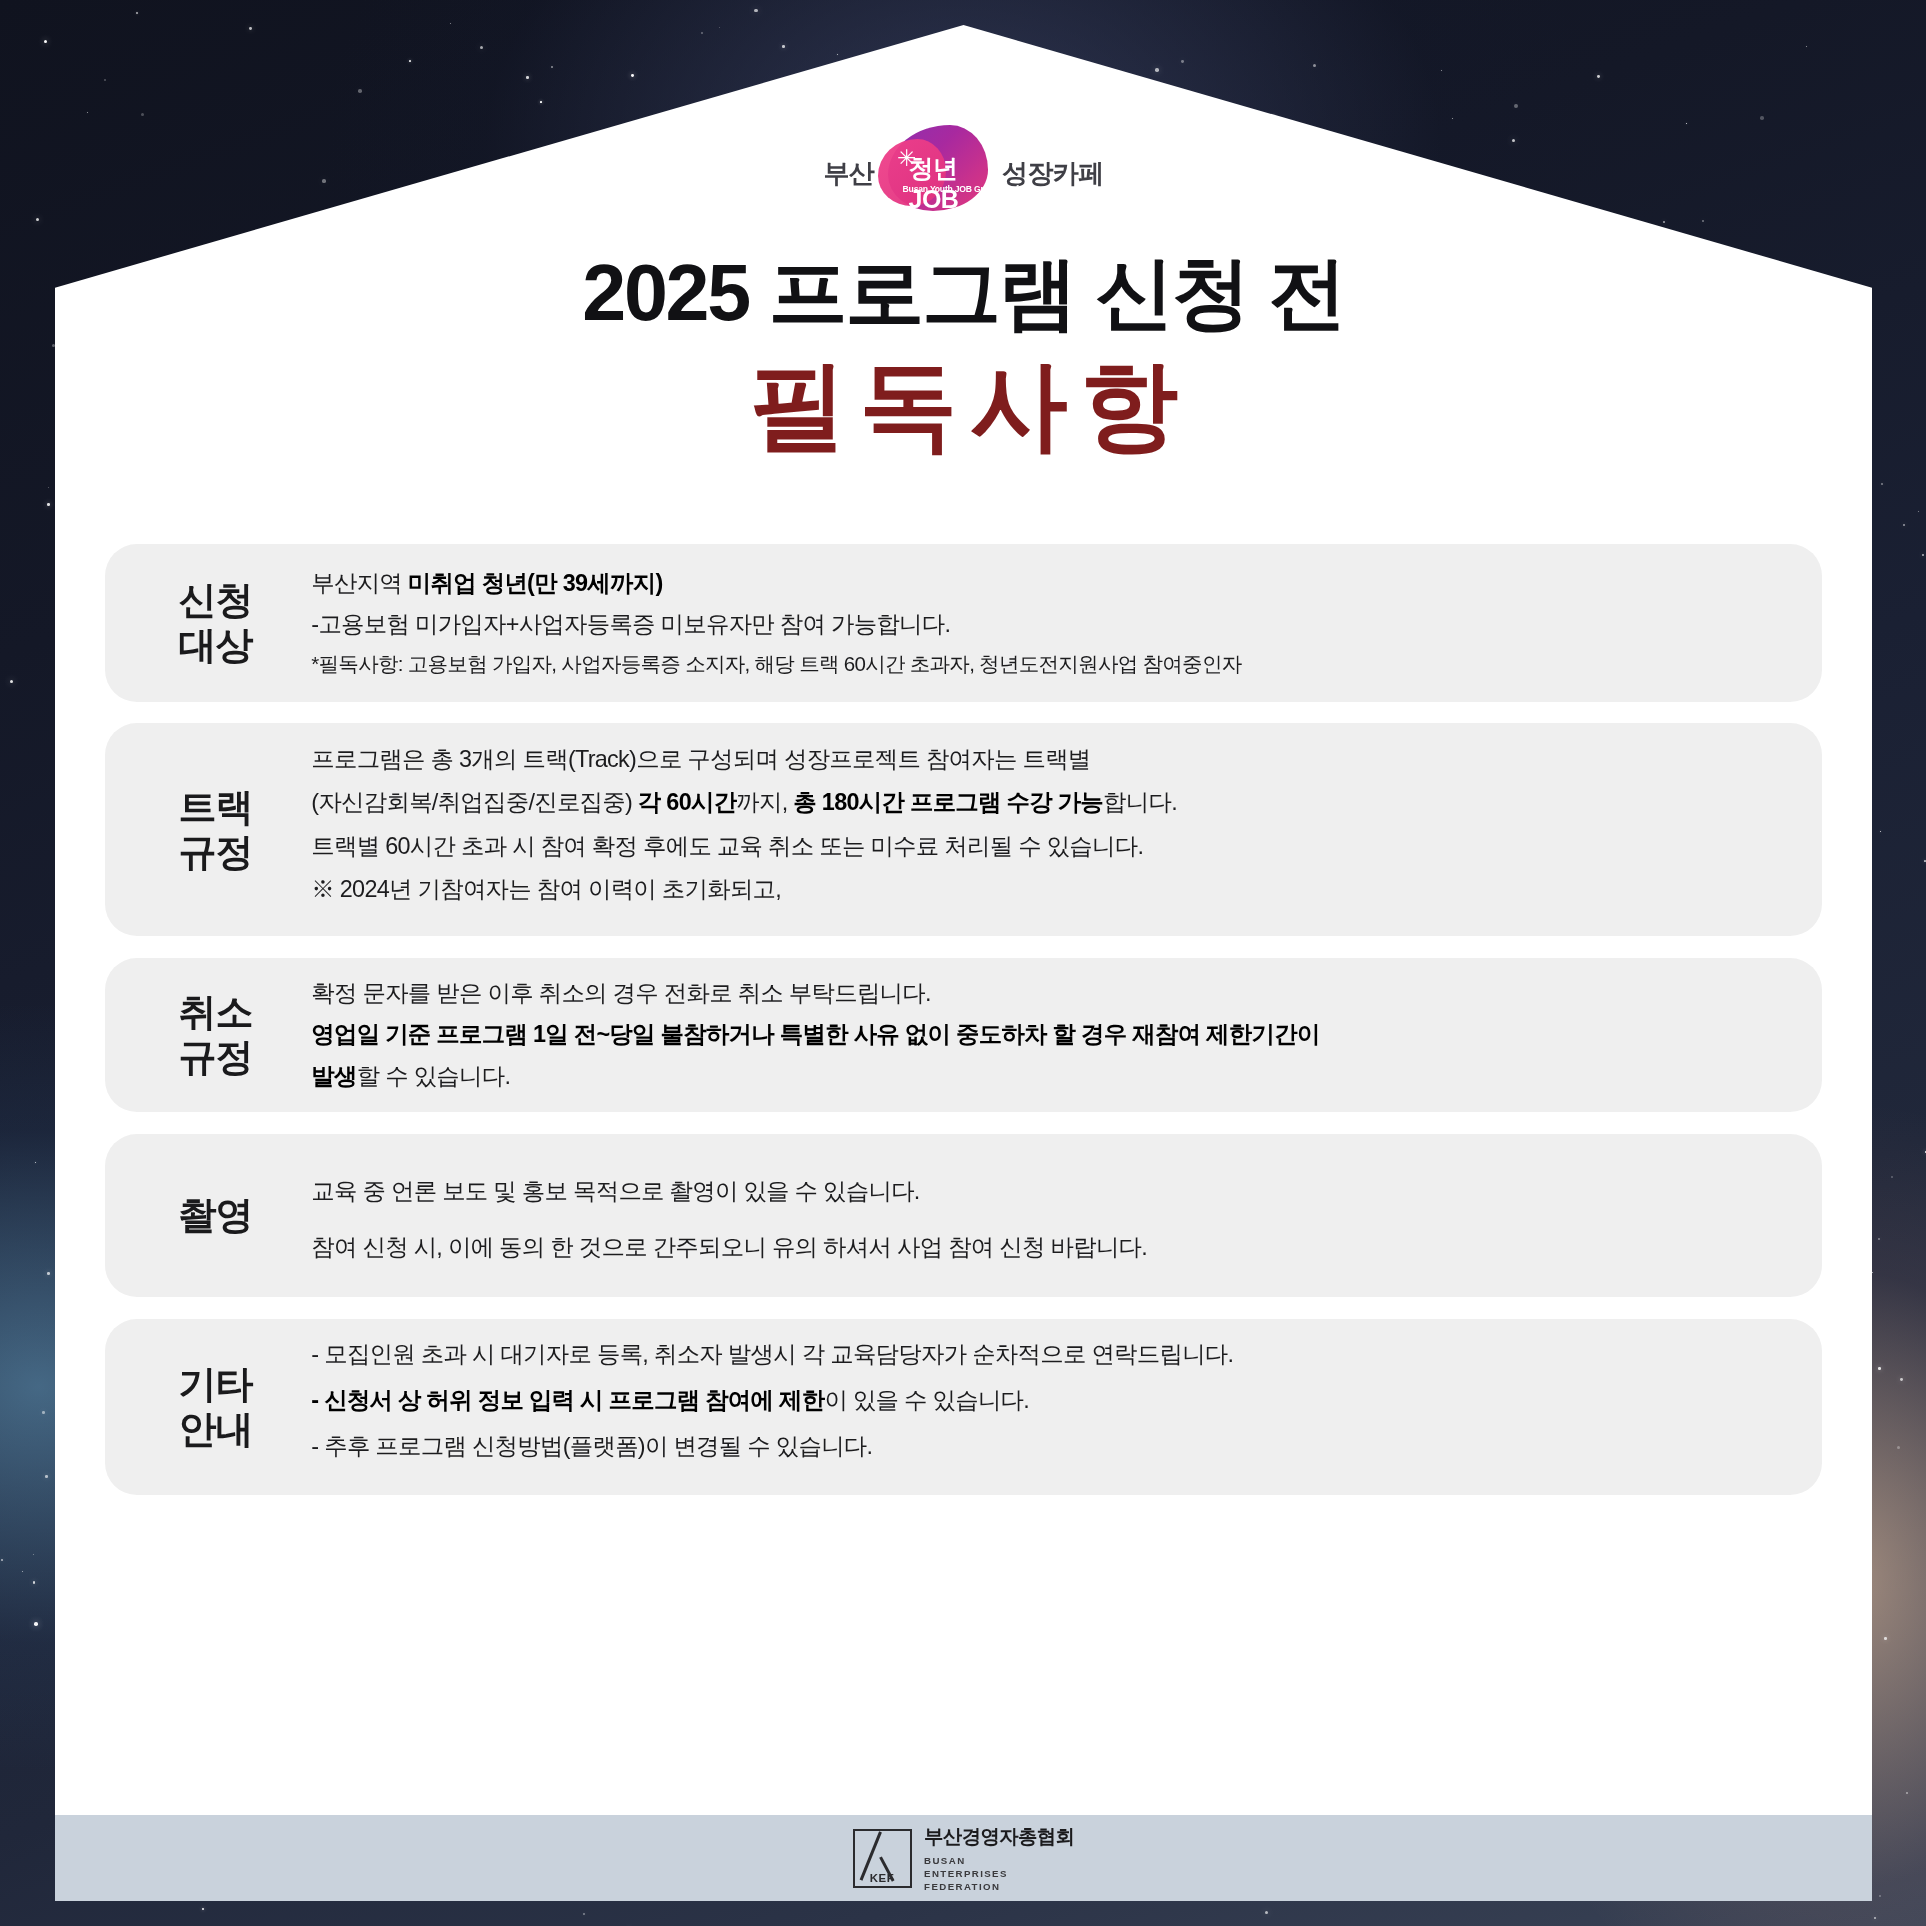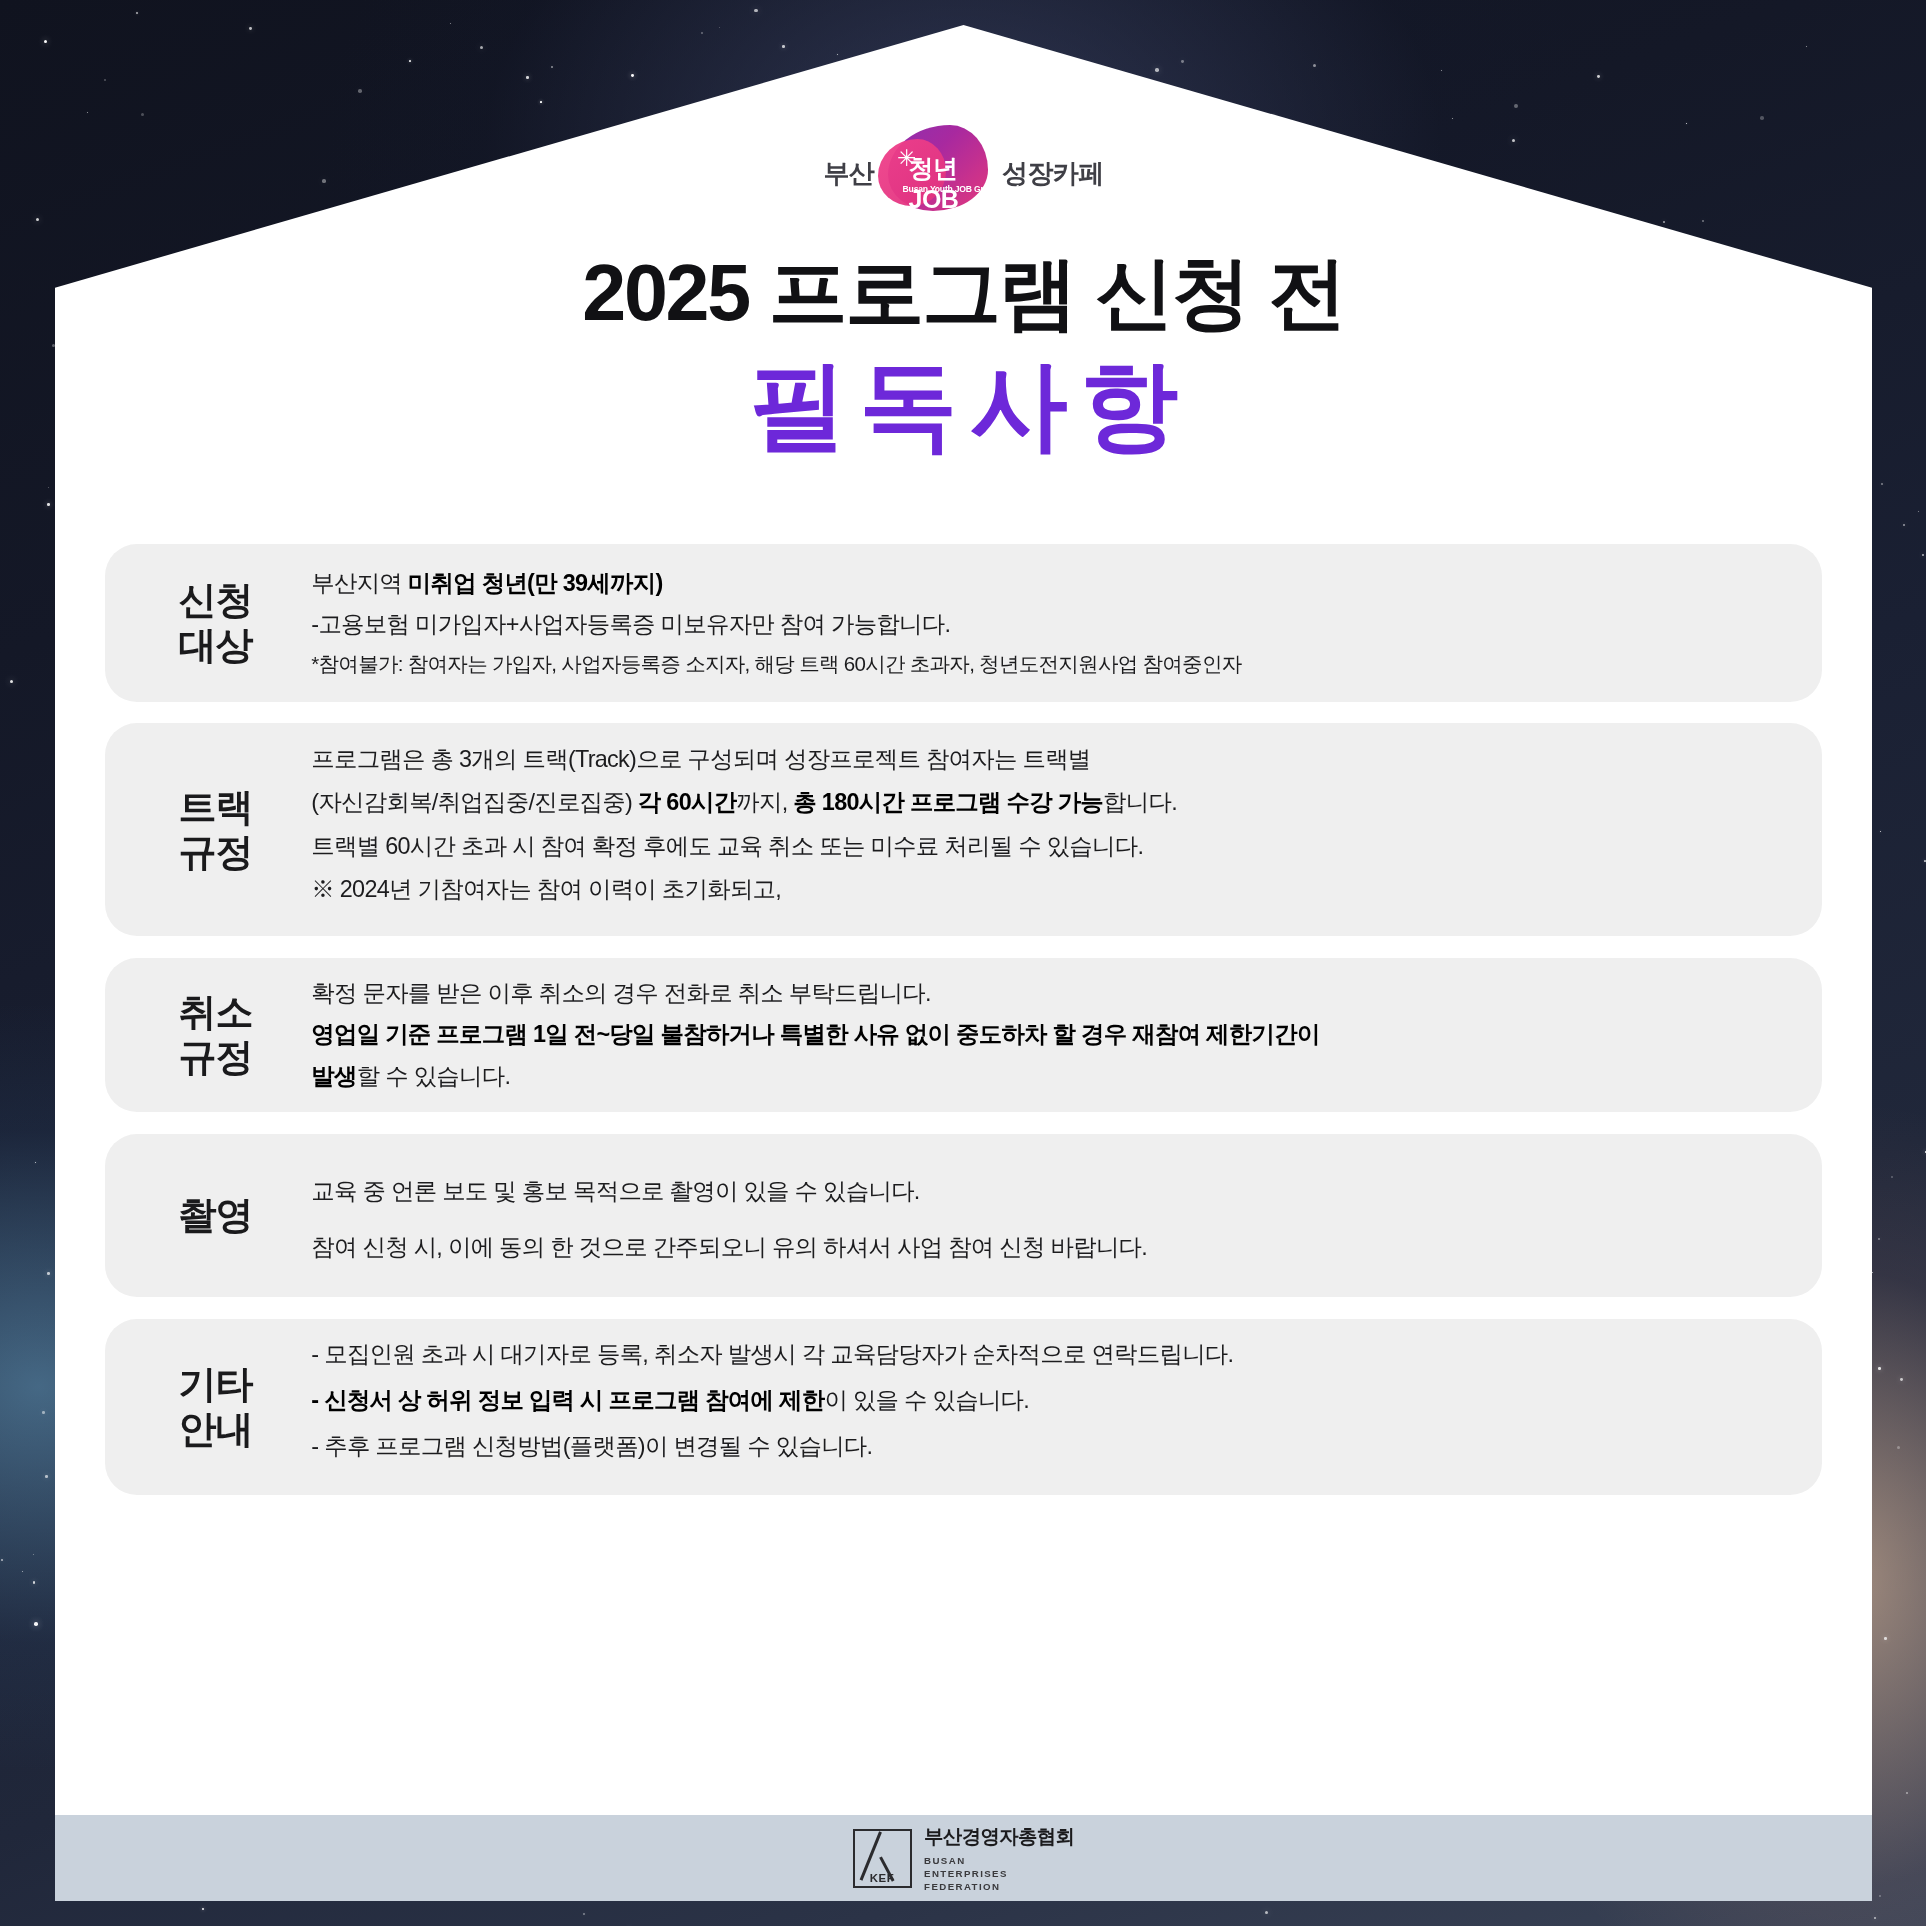--- a/index.html
+++ b/index.html
@@ -71,21 +71,21 @@
   
   #title1 {
     position:absolute; left:0; right:0; top: 228px;
     text-align:center;
     font-size: 79px; font-weight: 800; color:#111114; letter-spacing:-2.3px;
     line-height:1;
   }
   #title2 {
     position:absolute; left:0; right:0; top: 331px;
     text-align:center;
-    font-size: 98px; font-weight: 800; color:#6d28d9; letter-spacing: 12.5px;
+    font-size: 98px; font-weight: 800; color:#7f1d1d; letter-spacing: 12.5px;
     line-height:1;
     text-indent: 12.5px;
   }
 
   
   #sections {
     position:absolute; left: 50px; right: 50px; top: 519px;
   }
   .card {
     background:#efefef;
@@ -295,21 +295,21 @@
   <div id="title1">2025 프로그램 신청 전</div>
   <div id="title2">필독사항</div>
 
   <div id="sections">
       <div class="card" id="card-0">
         <div class="label">신청
 대상</div>
         <div class="body">
           <p><span>부산지역 </span><span class="red">미취업 청년(만 39세까지)</span></p>
           <p><span>-고용보험 미가입자+사업자등록증 미보유자만 참여 가능합니다.</span></p>
-          <p class="sm"><span>*참여불가: 참여자는 가입자, 사업자등록증 소지자, 해당 트랙 60시간 초과자, 청년도전지원사업 참여중인자</span></p>
+          <p class="sm"><span>*필독사항: 고용보험 가입자, 사업자등록증 소지자, 해당 트랙 60시간 초과자, 청년도전지원사업 참여중인자</span></p>
         </div>
       </div>
       <div class="card" id="card-1">
         <div class="label">트랙
 규정</div>
         <div class="body">
           <p><span>프로그램은 총 3개의 트랙(Track)으로 구성되며 성장프로젝트 참여자는 트랙별</span></p>
           <p><span>(자신감회복/취업집중/진로집중) </span><span class="red">각 60시간</span><span>까지, </span><span class="red">총 180시간 프로그램 수강 가능</span><span>합니다.</span></p>
           <p><span>트랙별 60시간 초과 시 참여 확정 후에도 교육 취소 또는 미수료 처리될 수 있습니다.</span></p>
           <p><span>※ 2024년 기참여자는 참여 이력이 초기화되고,</span></p>

